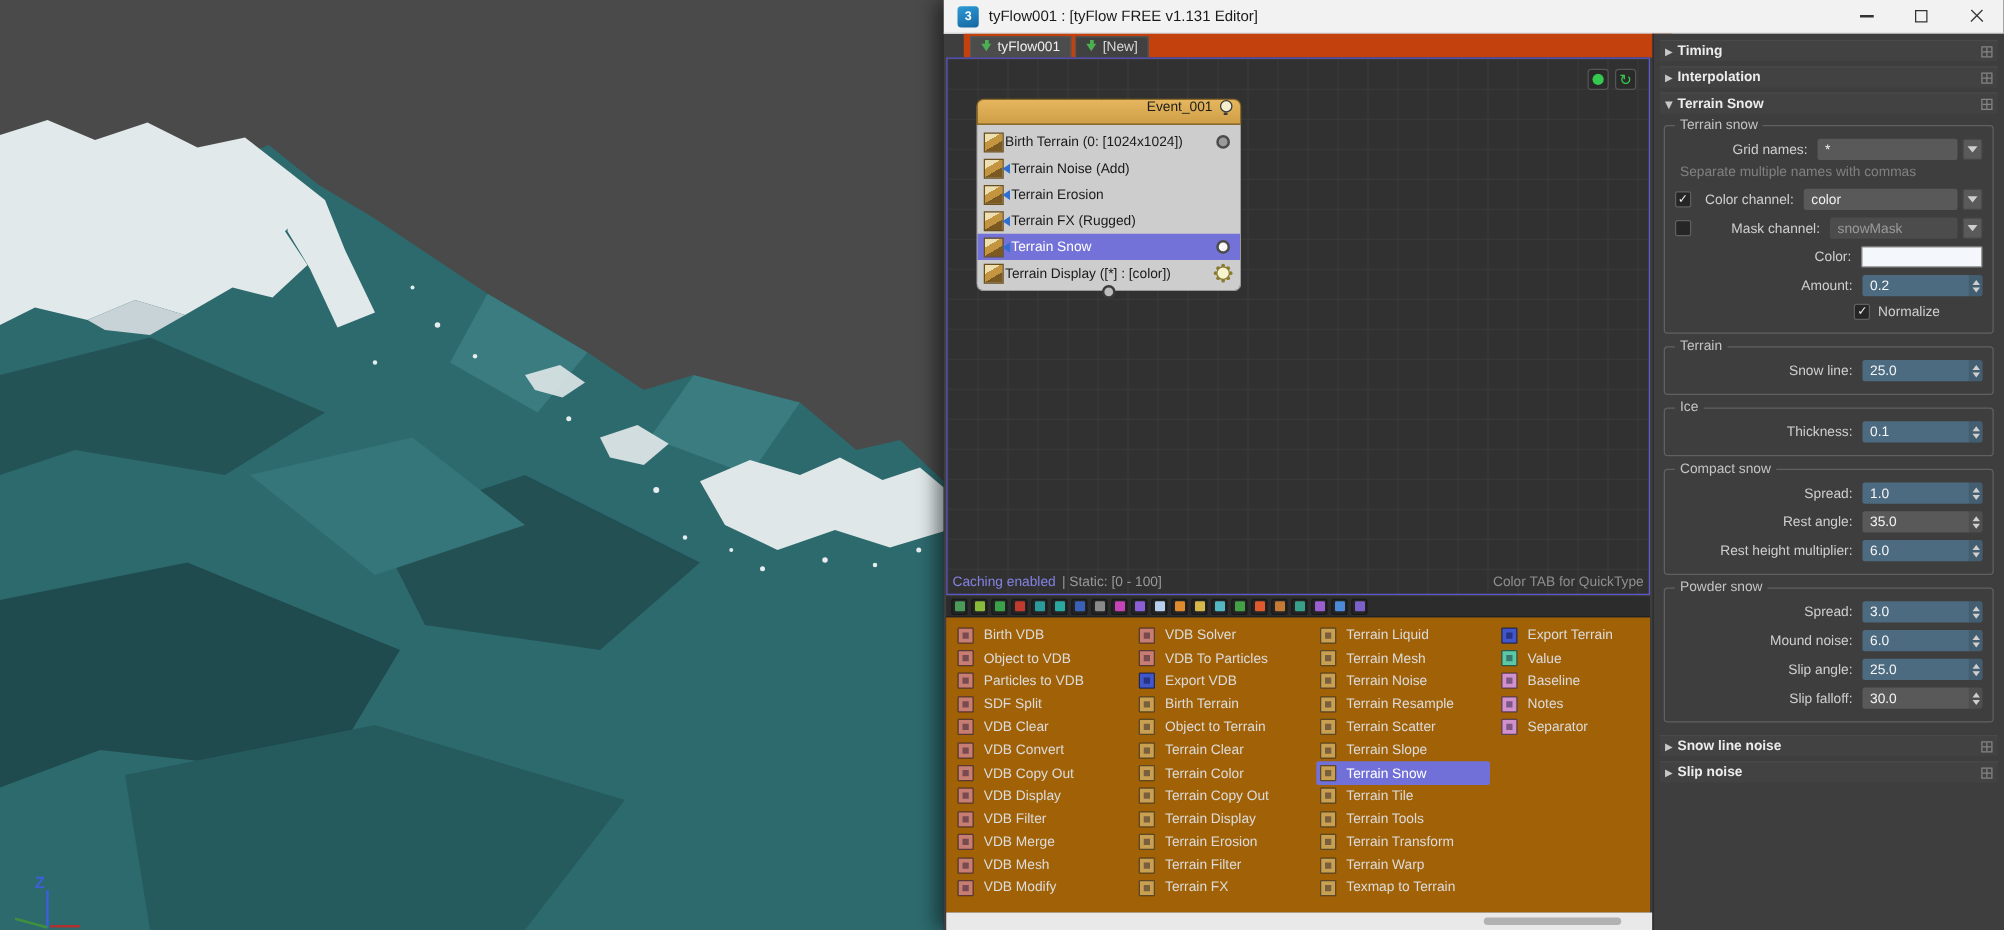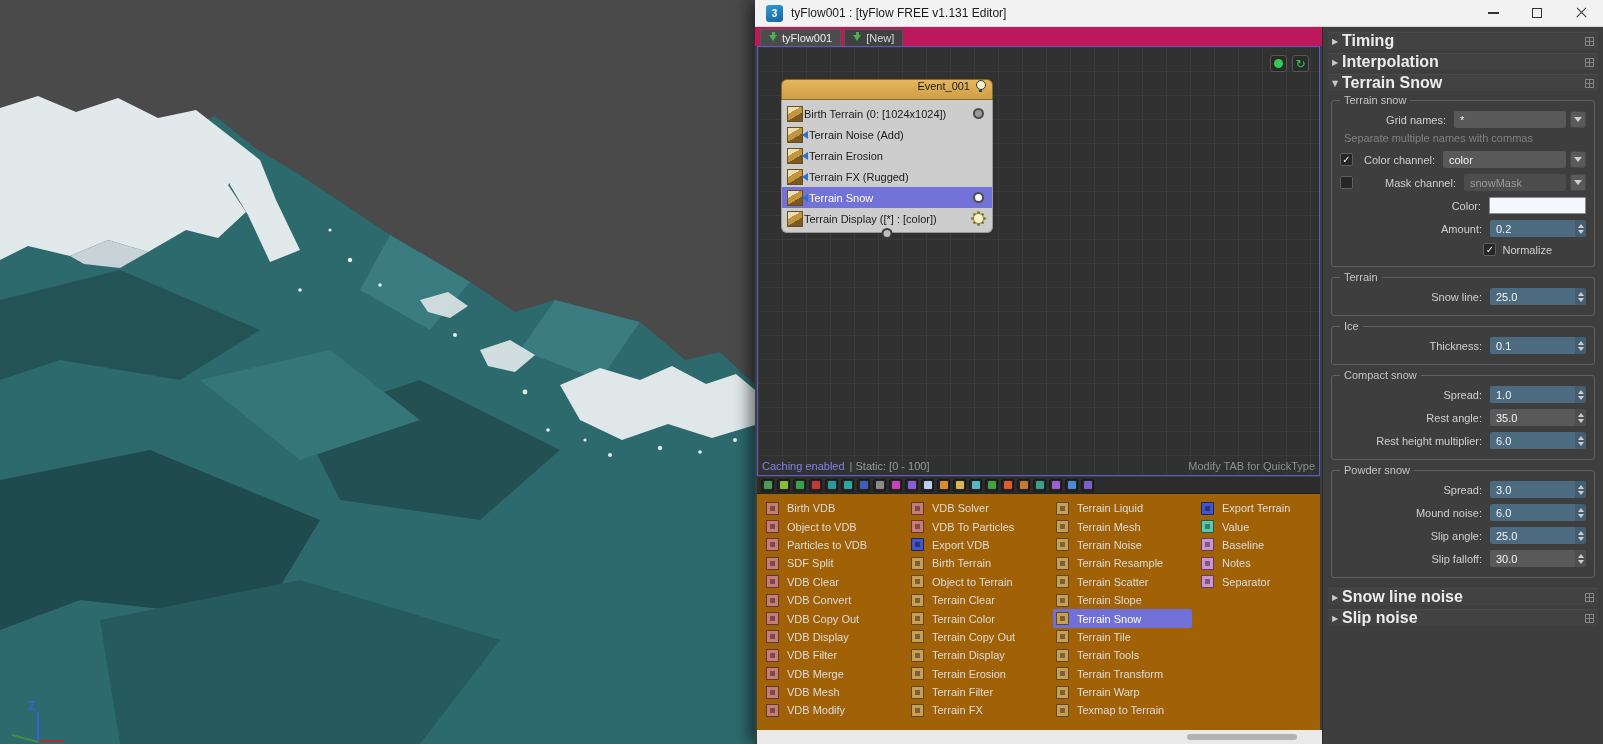--- a/index.html
+++ b/index.html
@@ -21,21 +21,21 @@
 .wbtns{margin-left:auto;display:flex;height:100%}
 .wbtn{width:44px;height:100%;display:flex;align-items:center;justify-content:center}
 .glyph-min{width:11px;height:1.4px;background:#333}
 .glyph-max{width:10px;height:10px;border:1.4px solid #333}
 .glyph-close{position:relative;width:12px;height:12px}
 .glyph-close::before,.glyph-close::after{content:"";position:absolute;left:0;top:5px;width:13px;height:1.4px;background:#333}
 .glyph-close::before{transform:rotate(45deg)}
 .glyph-close::after{transform:rotate(-45deg)}
 
 
-.tabbar{position:absolute;left:0;top:27px;width:567px;height:19px;background:#be185d;display:flex;align-items:flex-end;padding-left:5px}
+.tabbar{position:absolute;left:16px;top:27px;width:567px;height:19px;background:#c2410c;display:flex;align-items:flex-end;padding-left:5px}
 .tab{height:17px;display:flex;align-items:center;padding:0 8px;margin-right:3px;background:#414141;border:1px solid #565656;border-bottom:none;color:#d8d8d8;font-size:11px}
 .tab.active{background:#4c4c4c;color:#efefef}
 .tab-arrow{width:0;height:0;border-left:4px solid transparent;border-right:4px solid transparent;border-top:6px solid #4caf50;margin-right:5px;position:relative}
 .tab-arrow::before{content:"";position:absolute;left:-1.5px;top:-9px;width:3px;height:4px;background:#4caf50}
 
 
 .canvas{position:absolute;left:2px;top:46px;width:563px;height:430px;background-color:#313131;border:1px solid #5c59d0;background-image:linear-gradient(to right,#3a3a3a 1px,transparent 1px),linear-gradient(to bottom,#3a3a3a 1px,transparent 1px);background-size:24px 24px}
 .corner-btns{position:absolute;top:8px;right:10px;display:flex;gap:5px}
 .cbtn{width:17px;height:17px;background:#2a2a2a;border:1px solid #555;border-radius:3px;display:flex;align-items:center;justify-content:center}
 .rec-dot{width:9px;height:9px;border-radius:50%;background:#35c94f}
@@ -81,21 +81,21 @@
 .dlabel{margin-left:8px;color:#dcdcdc;font-size:11px;white-space:nowrap}
 
 
 .bstrip{position:absolute;left:2px;top:730px;width:565px;height:14px;background:#e9e9e9}
 .bthumb{position:absolute;left:430px;top:4px;width:110px;height:6px;background:#b2b2b2;border-radius:3px}
 
 
 .panel{position:absolute;left:567px;top:27px;width:281px;height:717px;background:#3e3e3e;border-left:1px solid #2b2b2b;padding-top:3px;overflow:hidden}
 .sect{height:17px;margin:2px 5px 4px 5px;display:flex;align-items:center;border-top:1px solid #4a4a4a;background:#424242}
 .arrow{width:14px;text-align:center;color:#c8c8c8;font-size:8px;font-family:"DejaVu Sans",sans-serif}
-.stitle{color:#ececec;font-weight:bold;font-size:16px}
+.stitle{color:#ececec;font-weight:bold;font-size:11px}
 .sgrid{margin-left:auto;margin-right:4px;width:9px;height:9px;border:1px solid #858585;background:linear-gradient(#858585,#858585) 50% 0/1px 100% no-repeat,linear-gradient(#858585,#858585) 0 50%/100% 1px no-repeat}
 .groupbox{border:1px solid #606060;border-radius:3px;margin:9px 8px 10px 8px;padding:10px 8px 4px 8px;position:relative}
 .gtitle{position:absolute;top:-7px;left:8px;background:#3e3e3e;padding:0 4px;color:#c4c4c4;font-size:11px}
 .prow{display:flex;align-items:center;margin-bottom:6px}
 .plabel{flex:1;text-align:right;padding-right:8px;color:#cfcfcf;white-space:nowrap}
 .pfield{width:96px;height:17px;background:#595959;border-radius:2px;display:flex;align-items:center;flex:0 0 auto}
 .pfield.hl{background:#4d6b80}
 .pval{padding-left:6px;color:#f5f5f5}
 .spin{margin-left:auto;width:11px;height:100%;display:flex;flex-direction:column;align-items:center;justify-content:center;gap:2px;background:rgba(0,0,0,.12);border-radius:0 2px 2px 0}
 .sp-up{width:0;height:0;border-left:3px solid transparent;border-right:3px solid transparent;border-bottom:4px solid #cfcfcf}
@@ -242,21 +242,21 @@
             <span class="oplabel">Terrain Display ([*] : [color])</span>
             <span class="ind sun"></span>
           </div>
         <span class="out-conn"></span>
       </div>
     </div>
 
     <div class="cstatus">
       <span class="cs-left">Caching enabled</span>
       <span class="cs-mid">| Static: [0 - 100]</span>
-      <span class="cs-right">Modify TAB for QuickType</span>
+      <span class="cs-right">Color TAB for QuickType</span>
     </div>
   </div>
 
   <div class="toolbar">
     <div class="tbicon">
         <span class="tbswatch" style="background: rgb(74, 154, 90);"></span>
       </div>
       <div class="tbicon">
         <span class="tbswatch" style="background: rgb(138, 186, 58);"></span>
       </div>

